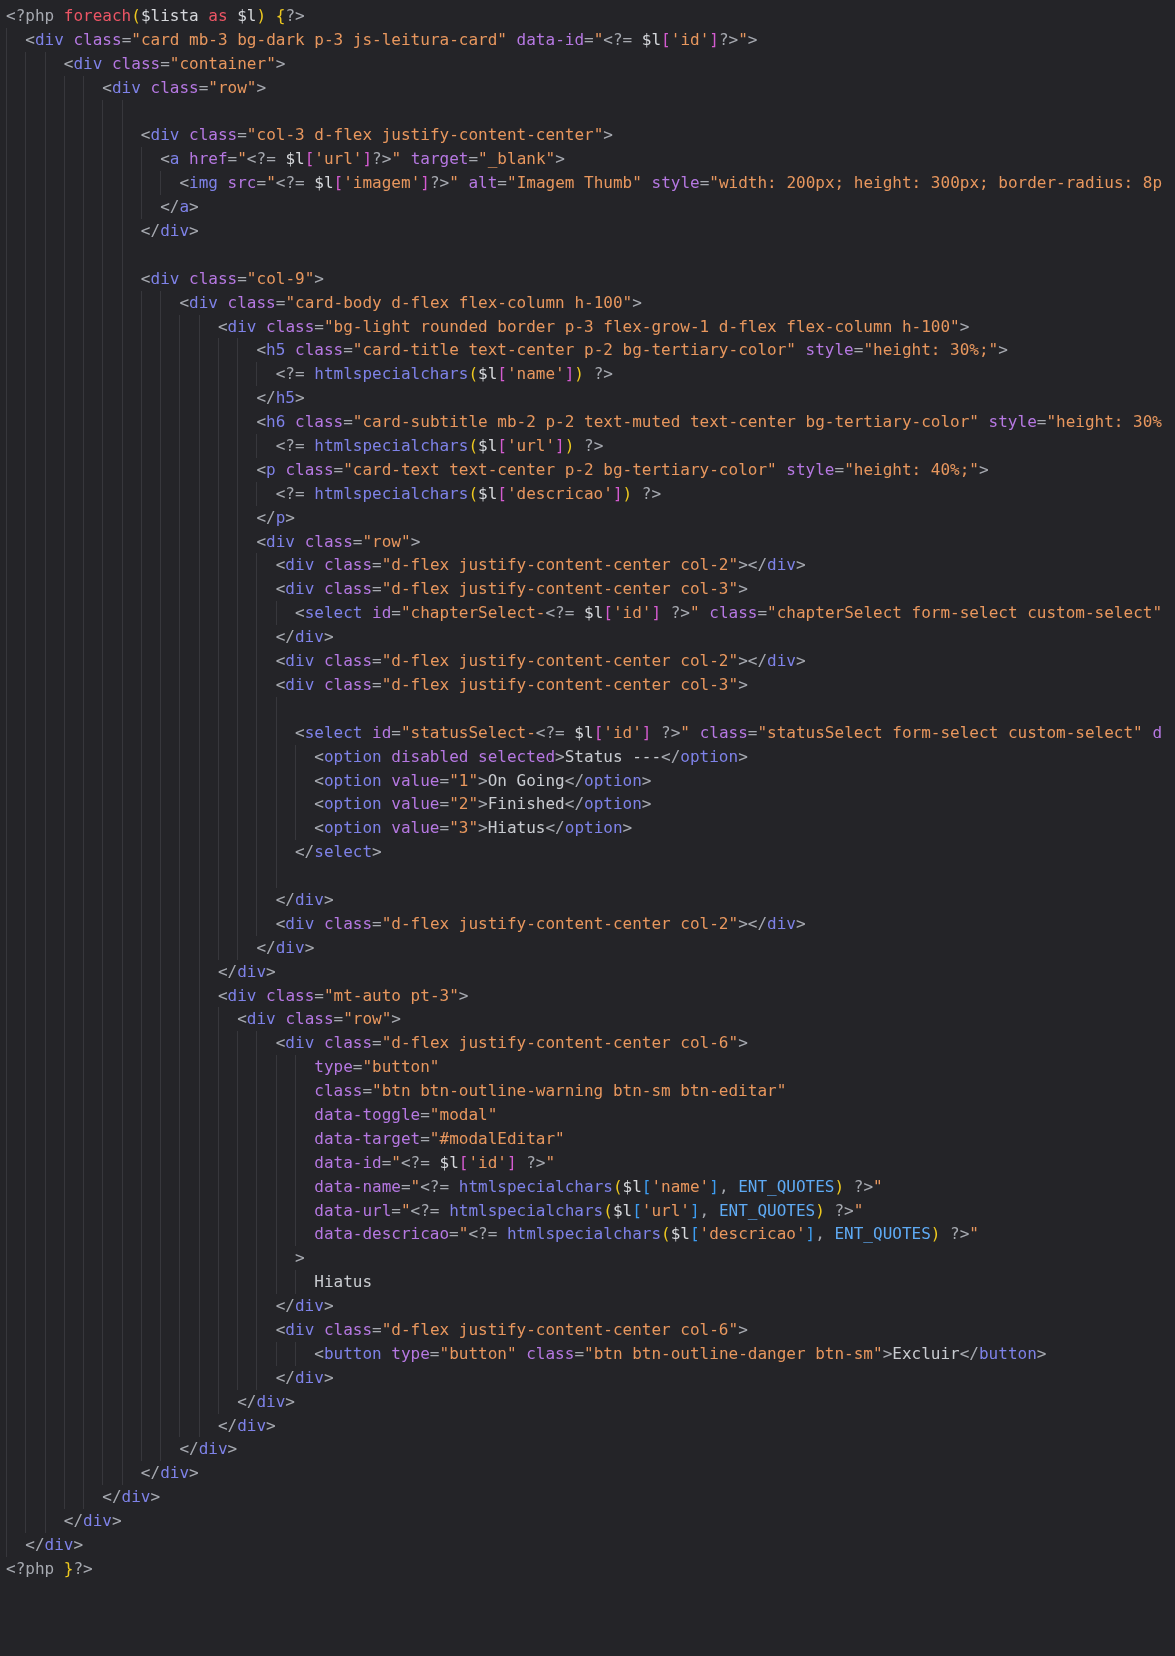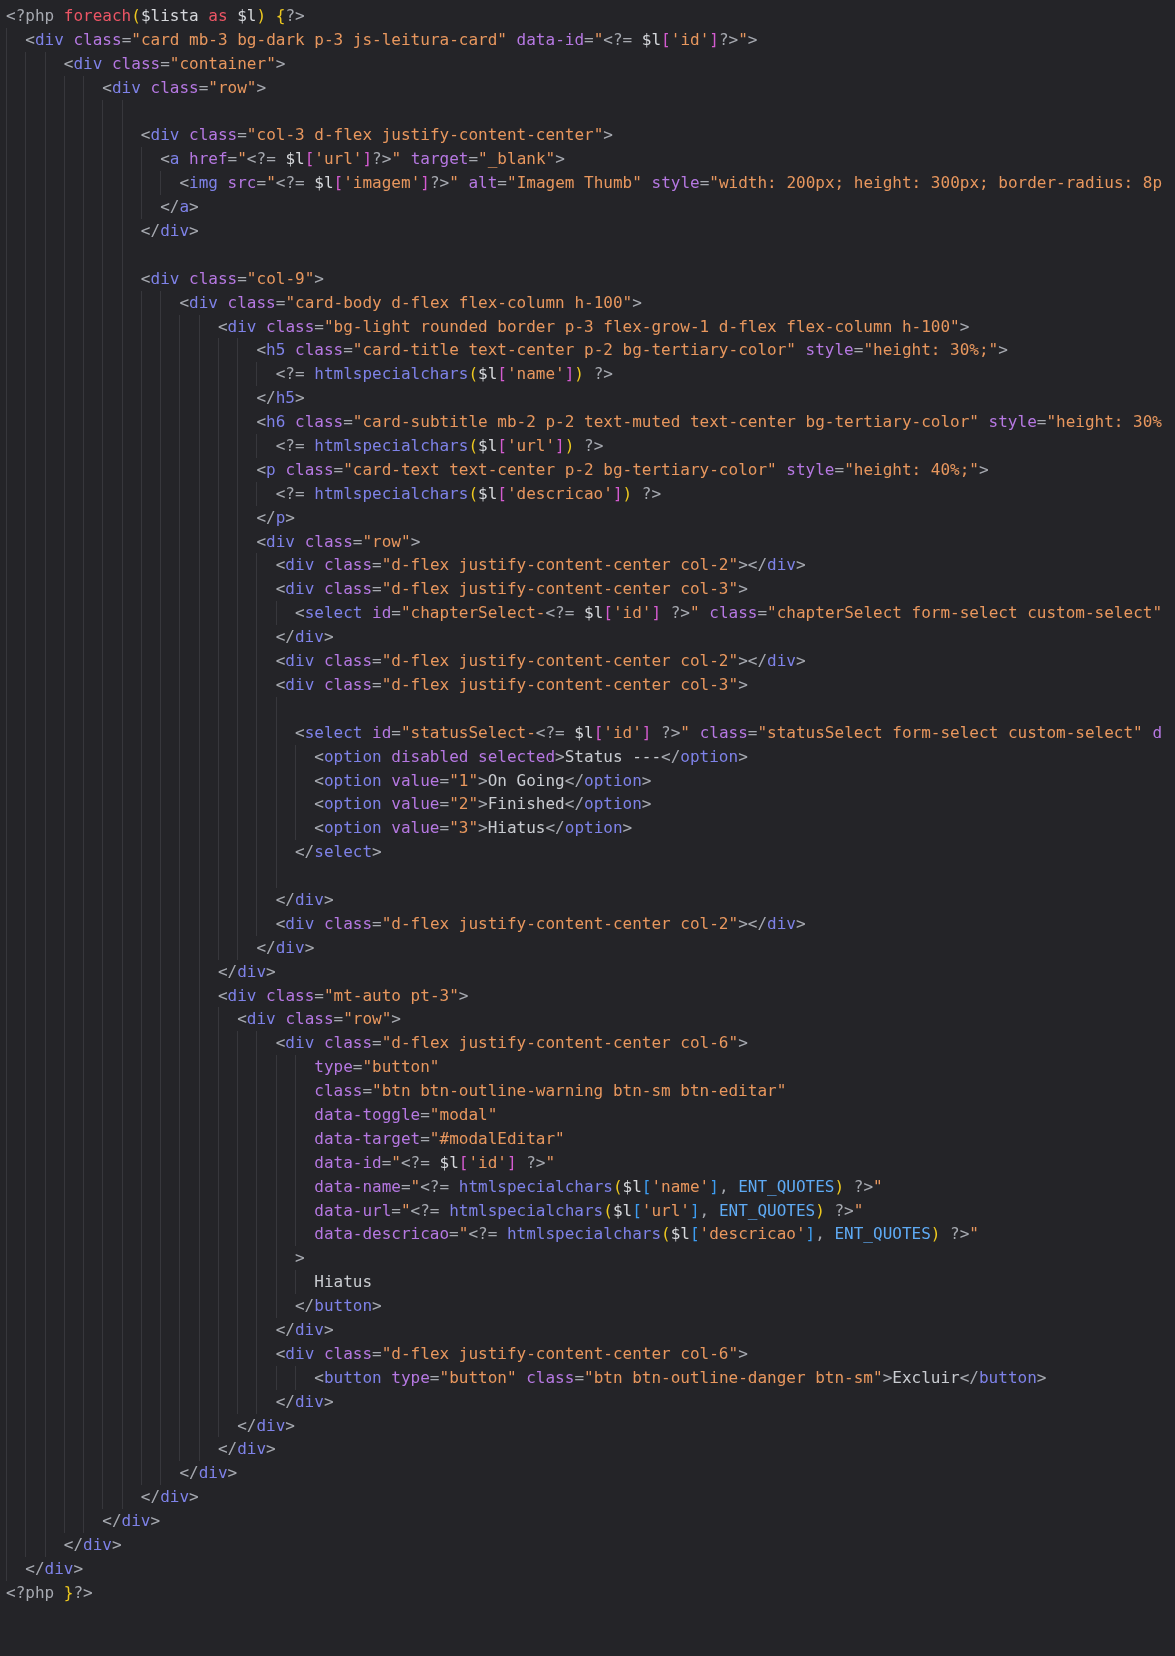--- a/index.html
+++ b/index.html
@@ -63,21 +63,20 @@
       <div class="line"><span class="ws">                                </span><span class="tok" style="color: rgb(182, 120, 226);">type</span><span class="tok" style="color: rgb(166, 169, 176);">=</span><span class="tok" style="color: rgb(232, 151, 94);">"button"</span></div>
       <div class="line"><span class="ws">                                </span><span class="tok" style="color: rgb(182, 120, 226);">class</span><span class="tok" style="color: rgb(166, 169, 176);">=</span><span class="tok" style="color: rgb(232, 151, 94);">"btn btn-outline-warning btn-sm btn-editar"</span></div>
       <div class="line"><span class="ws">                                </span><span class="tok" style="color: rgb(182, 120, 226);">data-toggle</span><span class="tok" style="color: rgb(166, 169, 176);">=</span><span class="tok" style="color: rgb(232, 151, 94);">"modal"</span></div>
       <div class="line"><span class="ws">                                </span><span class="tok" style="color: rgb(182, 120, 226);">data-target</span><span class="tok" style="color: rgb(166, 169, 176);">=</span><span class="tok" style="color: rgb(232, 151, 94);">"#modalEditar"</span></div>
       <div class="line"><span class="ws">                                </span><span class="tok" style="color: rgb(182, 120, 226);">data-id</span><span class="tok" style="color: rgb(166, 169, 176);">=</span><span class="tok" style="color: rgb(232, 151, 94);">"</span><span class="tok" style="color: rgb(166, 169, 176);">&lt;?= </span><span class="tok" style="color: rgb(214, 216, 220);">$l</span><span class="tok" style="color: rgb(212, 91, 208);">[</span><span class="tok" style="color: rgb(232, 151, 94);">'id'</span><span class="tok" style="color: rgb(212, 91, 208);">]</span><span class="tok" style="color: rgb(166, 169, 176);"> ?&gt;</span><span class="tok" style="color: rgb(232, 151, 94);">"</span></div>
       <div class="line"><span class="ws">                                </span><span class="tok" style="color: rgb(182, 120, 226);">data-name</span><span class="tok" style="color: rgb(166, 169, 176);">=</span><span class="tok" style="color: rgb(232, 151, 94);">"</span><span class="tok" style="color: rgb(166, 169, 176);">&lt;?= </span><span class="tok" style="color: rgb(126, 130, 232);">htmlspecialchars</span><span class="tok" style="color: rgb(237, 200, 31);">(</span><span class="tok" style="color: rgb(214, 216, 220);">$l</span><span class="tok" style="color: rgb(61, 157, 242);">[</span><span class="tok" style="color: rgb(232, 151, 94);">'name'</span><span class="tok" style="color: rgb(61, 157, 242);">]</span><span class="tok" style="color: rgb(166, 169, 176);">, </span><span class="tok" style="color: rgb(95, 171, 245);">ENT_QUOTES</span><span class="tok" style="color: rgb(237, 200, 31);">)</span><span class="tok" style="color: rgb(166, 169, 176);"> ?&gt;</span><span class="tok" style="color: rgb(232, 151, 94);">"</span></div>
       <div class="line"><span class="ws">                                </span><span class="tok" style="color: rgb(182, 120, 226);">data-url</span><span class="tok" style="color: rgb(166, 169, 176);">=</span><span class="tok" style="color: rgb(232, 151, 94);">"</span><span class="tok" style="color: rgb(166, 169, 176);">&lt;?= </span><span class="tok" style="color: rgb(126, 130, 232);">htmlspecialchars</span><span class="tok" style="color: rgb(237, 200, 31);">(</span><span class="tok" style="color: rgb(214, 216, 220);">$l</span><span class="tok" style="color: rgb(61, 157, 242);">[</span><span class="tok" style="color: rgb(232, 151, 94);">'url'</span><span class="tok" style="color: rgb(61, 157, 242);">]</span><span class="tok" style="color: rgb(166, 169, 176);">, </span><span class="tok" style="color: rgb(95, 171, 245);">ENT_QUOTES</span><span class="tok" style="color: rgb(237, 200, 31);">)</span><span class="tok" style="color: rgb(166, 169, 176);"> ?&gt;</span><span class="tok" style="color: rgb(232, 151, 94);">"</span></div>
       <div class="line"><span class="ws">                                </span><span class="tok" style="color: rgb(182, 120, 226);">data-descricao</span><span class="tok" style="color: rgb(166, 169, 176);">=</span><span class="tok" style="color: rgb(232, 151, 94);">"</span><span class="tok" style="color: rgb(166, 169, 176);">&lt;?= </span><span class="tok" style="color: rgb(126, 130, 232);">htmlspecialchars</span><span class="tok" style="color: rgb(237, 200, 31);">(</span><span class="tok" style="color: rgb(214, 216, 220);">$l</span><span class="tok" style="color: rgb(61, 157, 242);">[</span><span class="tok" style="color: rgb(232, 151, 94);">'descricao'</span><span class="tok" style="color: rgb(61, 157, 242);">]</span><span class="tok" style="color: rgb(166, 169, 176);">, </span><span class="tok" style="color: rgb(95, 171, 245);">ENT_QUOTES</span><span class="tok" style="color: rgb(237, 200, 31);">)</span><span class="tok" style="color: rgb(166, 169, 176);"> ?&gt;</span><span class="tok" style="color: rgb(232, 151, 94);">"</span></div>
       <div class="line"><span class="ws">                              </span><span class="tok" style="color: rgb(166, 169, 176);">&gt;</span></div>
       <div class="line"><span class="ws">                                </span><span class="tok" style="color: rgb(201, 204, 209);">Hiatus</span></div>
-      <div class="line"><span class="ws">                              </span><span class="tok" style="color: rgb(166, 169, 176);">&lt;/</span><span class="tok" style="color: rgb(126, 130, 232);">button</span><span class="tok" style="color: rgb(166, 169, 176);">&gt;</span></div>
       <div class="line"><span class="ws">                            </span><span class="tok" style="color: rgb(166, 169, 176);">&lt;/</span><span class="tok" style="color: rgb(126, 130, 232);">div</span><span class="tok" style="color: rgb(166, 169, 176);">&gt;</span></div>
       <div class="line"><span class="ws">                            </span><span class="tok" style="color: rgb(166, 169, 176);">&lt;</span><span class="tok" style="color: rgb(126, 130, 232);">div</span><span class="tok" style="color: rgb(166, 169, 176);"> </span><span class="tok" style="color: rgb(182, 120, 226);">class</span><span class="tok" style="color: rgb(166, 169, 176);">=</span><span class="tok" style="color: rgb(232, 151, 94);">"d-flex justify-content-center col-6"</span><span class="tok" style="color: rgb(166, 169, 176);">&gt;</span></div>
       <div class="line"><span class="ws">                                </span><span class="tok" style="color: rgb(166, 169, 176);">&lt;</span><span class="tok" style="color: rgb(126, 130, 232);">button</span><span class="tok" style="color: rgb(166, 169, 176);"> </span><span class="tok" style="color: rgb(182, 120, 226);">type</span><span class="tok" style="color: rgb(166, 169, 176);">=</span><span class="tok" style="color: rgb(232, 151, 94);">"button"</span><span class="tok" style="color: rgb(166, 169, 176);"> </span><span class="tok" style="color: rgb(182, 120, 226);">class</span><span class="tok" style="color: rgb(166, 169, 176);">=</span><span class="tok" style="color: rgb(232, 151, 94);">"btn btn-outline-danger btn-sm"</span><span class="tok" style="color: rgb(166, 169, 176);">&gt;</span><span class="tok" style="color: rgb(201, 204, 209);">Excluir</span><span class="tok" style="color: rgb(166, 169, 176);">&lt;/</span><span class="tok" style="color: rgb(126, 130, 232);">button</span><span class="tok" style="color: rgb(166, 169, 176);">&gt;</span></div>
       <div class="line"><span class="ws">                            </span><span class="tok" style="color: rgb(166, 169, 176);">&lt;/</span><span class="tok" style="color: rgb(126, 130, 232);">div</span><span class="tok" style="color: rgb(166, 169, 176);">&gt;</span></div>
       <div class="line"><span class="ws">                        </span><span class="tok" style="color: rgb(166, 169, 176);">&lt;/</span><span class="tok" style="color: rgb(126, 130, 232);">div</span><span class="tok" style="color: rgb(166, 169, 176);">&gt;</span></div>
       <div class="line"><span class="ws">                      </span><span class="tok" style="color: rgb(166, 169, 176);">&lt;/</span><span class="tok" style="color: rgb(126, 130, 232);">div</span><span class="tok" style="color: rgb(166, 169, 176);">&gt;</span></div>
       <div class="line"><span class="ws">                  </span><span class="tok" style="color: rgb(166, 169, 176);">&lt;/</span><span class="tok" style="color: rgb(126, 130, 232);">div</span><span class="tok" style="color: rgb(166, 169, 176);">&gt;</span></div>
       <div class="line"><span class="ws">              </span><span class="tok" style="color: rgb(166, 169, 176);">&lt;/</span><span class="tok" style="color: rgb(126, 130, 232);">div</span><span class="tok" style="color: rgb(166, 169, 176);">&gt;</span></div>
       <div class="line"><span class="ws">          </span><span class="tok" style="color: rgb(166, 169, 176);">&lt;/</span><span class="tok" style="color: rgb(126, 130, 232);">div</span><span class="tok" style="color: rgb(166, 169, 176);">&gt;</span></div>
       <div class="line"><span class="ws">      </span><span class="tok" style="color: rgb(166, 169, 176);">&lt;/</span><span class="tok" style="color: rgb(126, 130, 232);">div</span><span class="tok" style="color: rgb(166, 169, 176);">&gt;</span></div>

